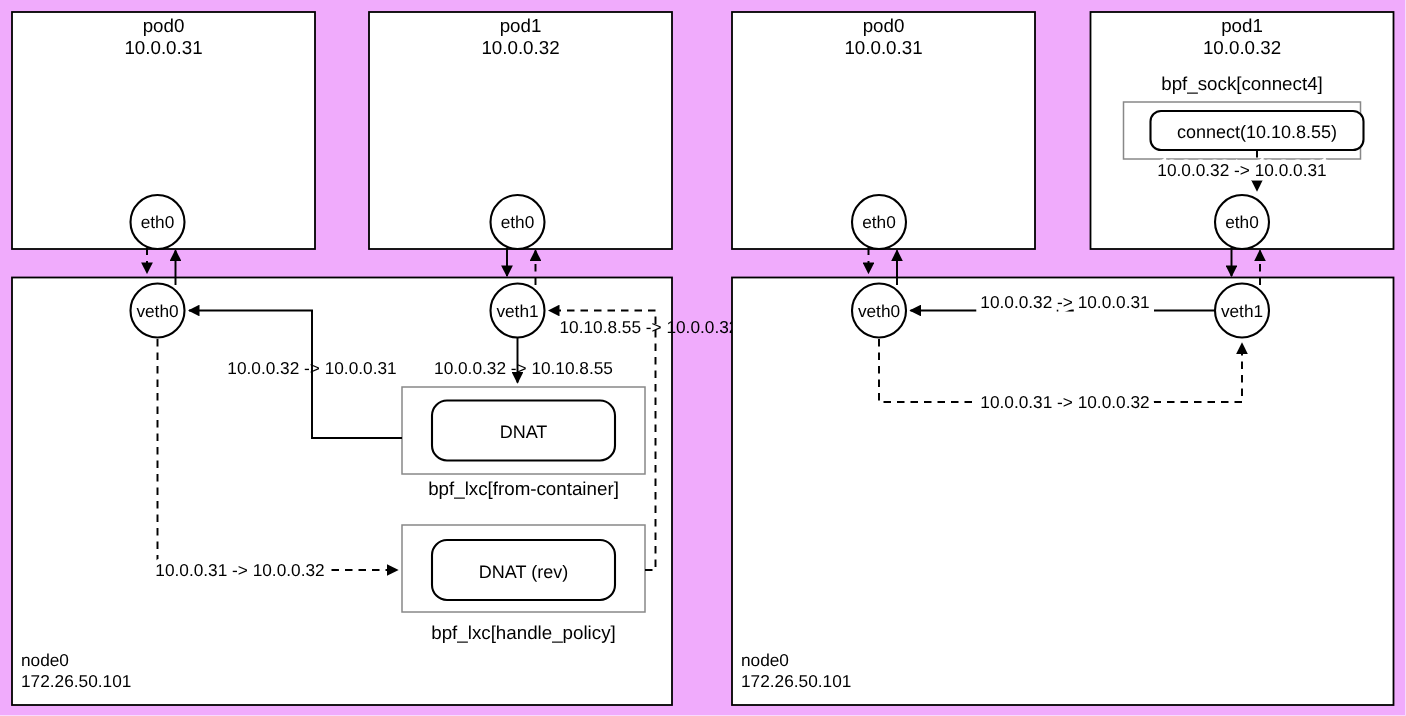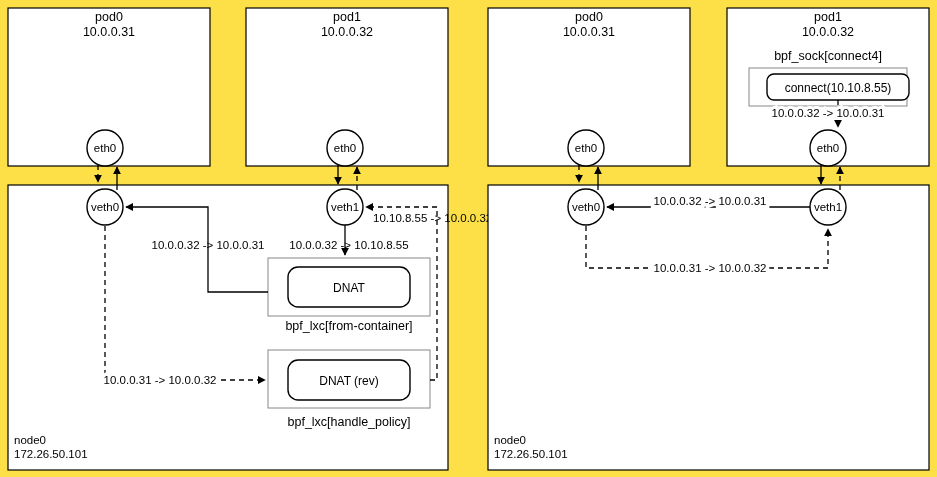--- a/index.html
+++ b/index.html
@@ -11,21 +11,21 @@
   body {
     font-family: "Liberation Sans", sans-serif;
     width: 937px;
     height: 477px;
     overflow: hidden;
   }
   #diagram-root {
     position: relative;
     width: 937px;
     height: 477px;
-    background: #fde047;
+    background: #f0abfc;
   }
   svg#diagram {
     display: block;
     width: 937px;
     height: 477px;
   }
   .box {
     fill: #ffffff;
     stroke: #000000;
     stroke-width: 1.2;

